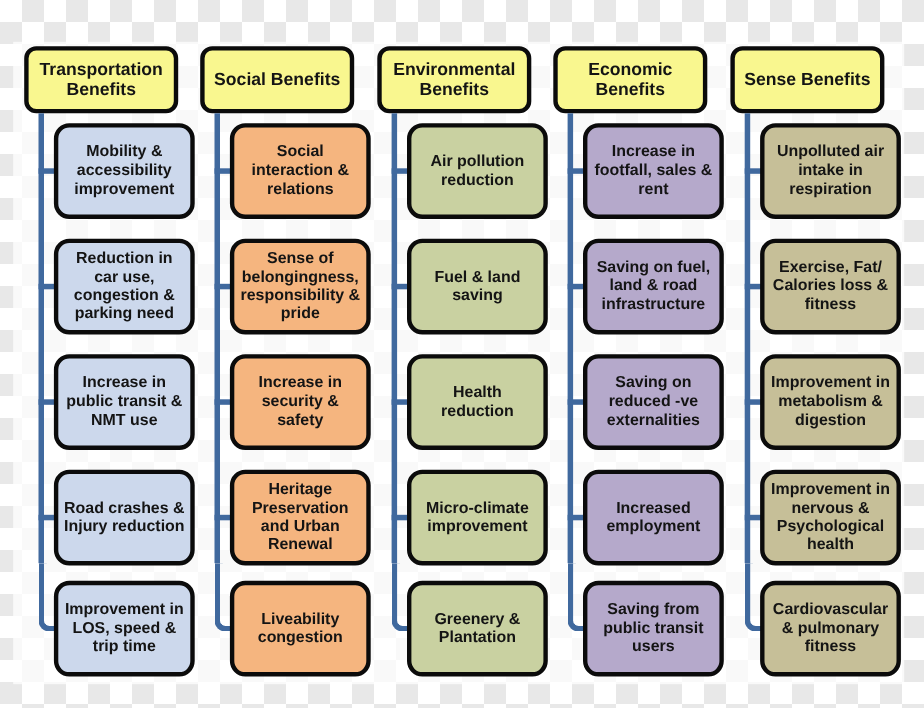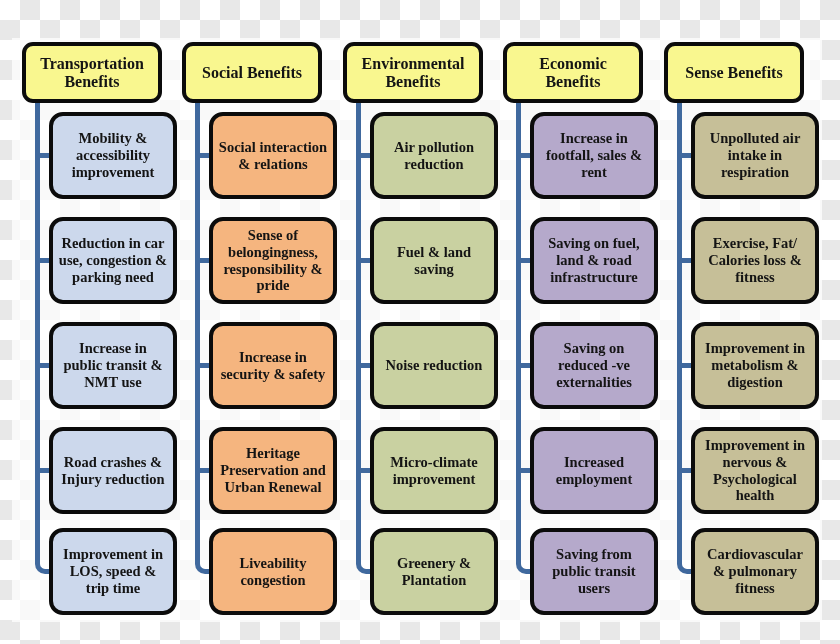--- a/index.html
+++ b/index.html
@@ -1,21 +1,20 @@
 <!DOCTYPE html>
 <html><head>
 <meta charset="utf-8">
 <style>
   html,body{margin:0;padding:0;}
   body{font-family:"Liberation Sans", sans-serif;}
   .stage{
     position:relative;width:840px;height:644px;overflow:hidden;
     background:repeating-conic-gradient(var(--checker,#E8E8E8) 0% 25%, #ffffff 0% 50%);
     background-size:40px 40px;
-    font-family:Liberation Serif, serif;
   }
   .panel{
     position:absolute;left:12px;top:38px;width:810px;height:584px;
     background:rgba(255,255,255,0.74);
   }
   .column{position:absolute;top:42px;width:160px;height:578px;}
   .header{
     position:absolute;left:0;top:0;width:140px;height:61px;box-sizing:border-box;
     background:var(--header-fill,#F9F78F);
     border:4px solid var(--line-black,#0B0B0B);border-radius:11px;
@@ -119,21 +118,21 @@
     <div class="tick t3"></div>
     <div class="tick t4"></div>
     <div class="elbow"></div>
     <div class="item i1">
         <span>Air pollution reduction</span>
       </div>
     <div class="item i2">
         <span>Fuel &amp; land saving</span>
       </div>
     <div class="item i3">
-        <span>Noise reduction</span>
+        <span>Health reduction</span>
       </div>
     <div class="item i4">
         <span>Micro-climate improvement</span>
       </div>
     <div class="item i5">
         <span>Greenery &amp; Plantation</span>
       </div>
   </div>
 
   <div class="column" style="left: 503px; --fill: #B5A9CB;">

